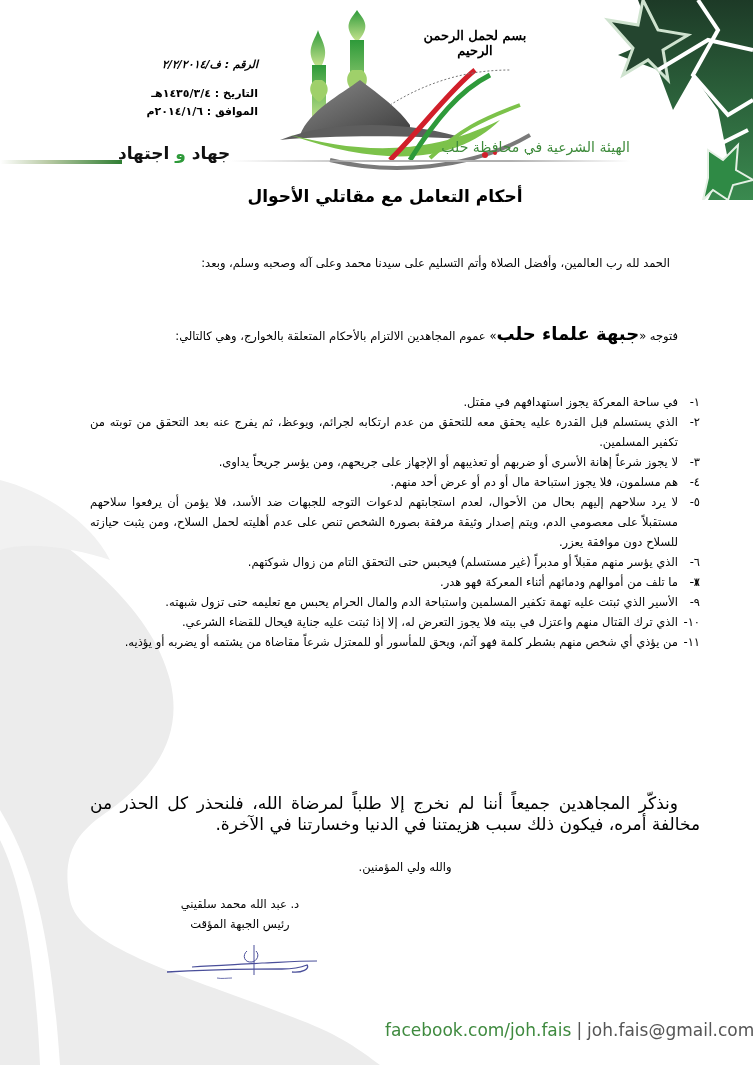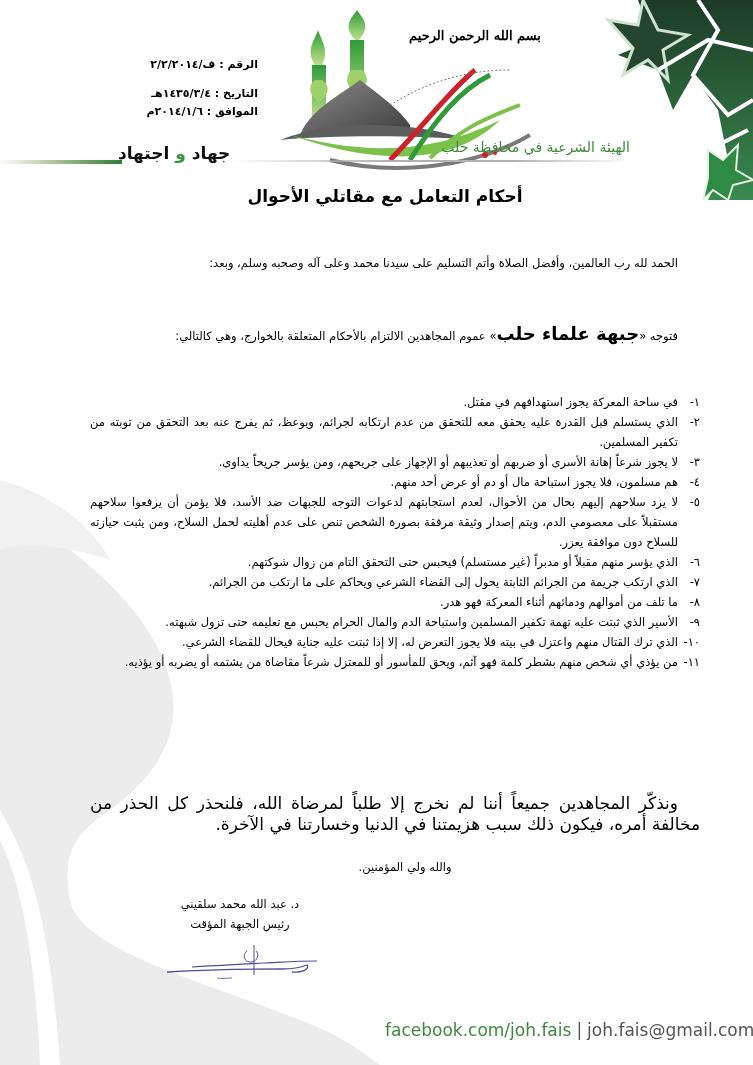--- a/index.html
+++ b/index.html
@@ -12,38 +12,38 @@
     
     .header { position: absolute; left: 0; top: 0; width: 753px; height: 180px; z-index: 1; }
     .stars { position: absolute; right: 0; top: 0; width: 155px; height: 200px; }
     .logo-graphic { position: absolute; left: 270px; top: 10px; width: 330px; height: 170px; }
 
     .basmala { position: absolute; left: 405px; top: 28px; width: 140px; text-align: center; direction: rtl;
       font-family: "DejaVu Serif", serif; font-size: 13px; font-weight: bold; }
     .ref-block { position: absolute; left: 140px; top: 56px; width: 118px; direction: rtl; text-align: right;
       font-family: "DejaVu Sans", sans-serif; font-size: 11px; font-weight: bold; line-height: 18px; }
     .ref-block .row { white-space: nowrap; }
-    .ref-block .row.gap { margin-bottom: 11px; }
+    .ref-block .row.gap { margin-bottom: 11px; font-style: italic; }
     .org-subtitle { position: absolute; left: 430px; top: 139px; width: 200px; direction: rtl; text-align: right;
       font-size: 14px; color: #3d8a3a; }
     .org-underline { position: absolute; left: 230px; top: 160px; width: 400px; height: 2px;
       background: linear-gradient(to right, rgba(255,255,255,0), #b0b0b0 40%, #b0b0b0 70%, rgba(255,255,255,0)); }
 
     .slogan { position: absolute; left: 118px; top: 143px; direction: rtl; font-size: 17px; font-weight: bold;
       color: #111; letter-spacing: 1px; white-space: nowrap; text-align: center; }
     .slogan .accent { color: #2e9a3a; }
     .slogan-line { position: absolute; left: 0; top: 160px; width: 122px; height: 4px;
       background: linear-gradient(to right, rgba(255,255,255,0), #b7c9a3 40%, #2e7d32); }
 
     
     .doc { position: absolute; left: 60px; top: 180px; width: 640px; z-index: 2; direction: rtl; }
     .doc-title { position: absolute; left: 175px; top: 6px; width: 300px; text-align: center;
       font-size: 17px; font-weight: bold; }
     .para { position: absolute; right: 0; width: 610px; text-align: justify; font-size: 11.5px; line-height: 21px; }
-    .para.opening { top: 73px; right: 0; }
+    .para.opening { top: 73px; right: 8px; }
     .para.directive { top: 143px; right: 0; }
     .para .indent { display: inline-block; width: 22px; }
     .para b { font-weight: bold; font-size: 18px; }
 
     .rules { position: absolute; top: 212px; right: 0; width: 610px; list-style: none; }
     .rule { position: relative; font-size: 11.5px; line-height: 20px; text-align: justify; padding-right: 22px; }
     .rule .num { position: absolute; right: 0; top: 0; }
 
     .closing { position: absolute; top: 613px; right: 0; width: 610px; font-size: 17px; line-height: 21px; text-align: justify; }
     .closing .indent { display: inline-block; width: 22px; }
@@ -111,21 +111,21 @@
 
     <path d="M120,150 C150,120 180,80 205,60" stroke="#d11f2a" stroke-width="5" fill="none"></path>
     <path d="M140,150 C165,110 190,80 220,65" stroke="#2e9a3a" stroke-width="5" fill="none"></path>
     <path d="M160,148 C190,120 210,110 250,95" stroke="#7cc24a" stroke-width="4" fill="none"></path>
     <path d="M60,150 C120,165 200,160 260,125" stroke="#7a7a7a" stroke-width="4" fill="none"></path>
     <circle cx="215" cy="145" r="3" fill="#d11f2a"></circle>
     <circle cx="225" cy="143" r="2" fill="#d11f2a"></circle>
     <path d="M120,95 C160,70 200,60 240,60" stroke="#777" stroke-width="1" fill="none" stroke-dasharray="2,2"></path>
   </svg>
 
-  <div class="basmala">بسم الله الرحمن الرحيم</div>
+  <div class="basmala">بسم لحمل الرحمن الرحيم</div>
 
   <div class="ref-block">
     <div class="row gap">الرقم : ف/٢/٢/٢٠١٤</div>
     <div class="row">التاريخ : ١٤٣٥/٣/٤هـ</div>
     <div class="row">الموافق : ٢٠١٤/١/٦م</div>
   </div>
 
   <div class="org-subtitle">الهيئة الشرعية في محافظة حلب</div>
   <div class="org-underline"></div>
 
@@ -144,21 +144,21 @@
 
   <p class="para directive"><span class="indent"></span><span>فتوجه «</span><b>جبهة علماء حلب</b><span>» عموم المجاهدين الالتزام بالأحكام المتعلقة بالخوارج، وهي كالتالي:</span></p>
 
   <ol class="rules">
     <li class="rule"><span class="num">١-</span><span>في ساحة المعركة يجوز استهدافهم في مقتل.</span></li>
     <li class="rule"><span class="num">٢-</span><span>الذي يستسلم قبل القدرة عليه يحقق معه للتحقق من عدم ارتكابه لجرائم، ويوعظ، ثم يفرج عنه بعد التحقق من توبته من تكفير المسلمين.</span></li>
     <li class="rule"><span class="num">٣-</span><span>لا يجوز شرعاً إهانة الأسرى أو ضربهم أو تعذيبهم أو الإجهاز على جريحهم، ومن يؤسر جريحاً يداوى.</span></li>
     <li class="rule"><span class="num">٤-</span><span>هم مسلمون، فلا يجوز استباحة مال أو دم أو عرض أحد منهم.</span></li>
     <li class="rule"><span class="num">٥-</span><span>لا يرد سلاحهم إليهم بحال من الأحوال، لعدم استجابتهم لدعوات التوجه للجبهات ضد الأسد، فلا يؤمن أن يرفعوا سلاحهم مستقبلاً على معصومي الدم، ويتم إصدار وثيقة مرفقة بصورة الشخص تنص على عدم أهليته لحمل السلاح، ومن يثبت حيازته للسلاح دون موافقة يعزر.</span></li>
     <li class="rule"><span class="num">٦-</span><span>الذي يؤسر منهم مقبلاً أو مدبراً (غير مستسلم) فيحبس حتى التحقق التام من زوال شوكتهم.</span></li>
-    <li class="rule"><span class="num">٧-</span><span>الذي ارتكب جريمة من الجرائم الثابتة يحول إلى القضاء الشرعي ويحاكم على ما ارتكب من الجرائم.</span></li>
+    <li class="rule"><span class="num">٧-</span></li>
     <li class="rule"><span class="num">٨-</span><span>ما تلف من أموالهم ودمائهم أثناء المعركة فهو هدر.</span></li>
     <li class="rule"><span class="num">٩-</span><span>الأسير الذي ثبتت عليه تهمة تكفير المسلمين واستباحة الدم والمال الحرام يحبس مع تعليمه حتى تزول شبهته.</span></li>
     <li class="rule"><span class="num">١٠-</span><span>الذي ترك القتال منهم واعتزل في بيته فلا يجوز التعرض له، إلا إذا ثبتت عليه جناية فيحال للقضاء الشرعي.</span></li>
     <li class="rule"><span class="num">١١-</span><span>من يؤذي أي شخص منهم بشطر كلمة فهو آثم، ويحق للمأسور أو للمعتزل شرعاً مقاضاة من يشتمه أو يضربه أو يؤذيه.</span></li>
   </ol>
 
   <p class="closing"><span class="indent"></span><span>ونذكّر المجاهدين جميعاً أننا لم نخرج إلا طلباً لمرضاة الله، فلنحذر كل الحذر من مخالفة أمره، فيكون ذلك سبب هزيمتنا في الدنيا وخسارتنا في الآخرة.</span></p>
 
   <p class="valediction">والله ولي المؤمنين.</p>
 

